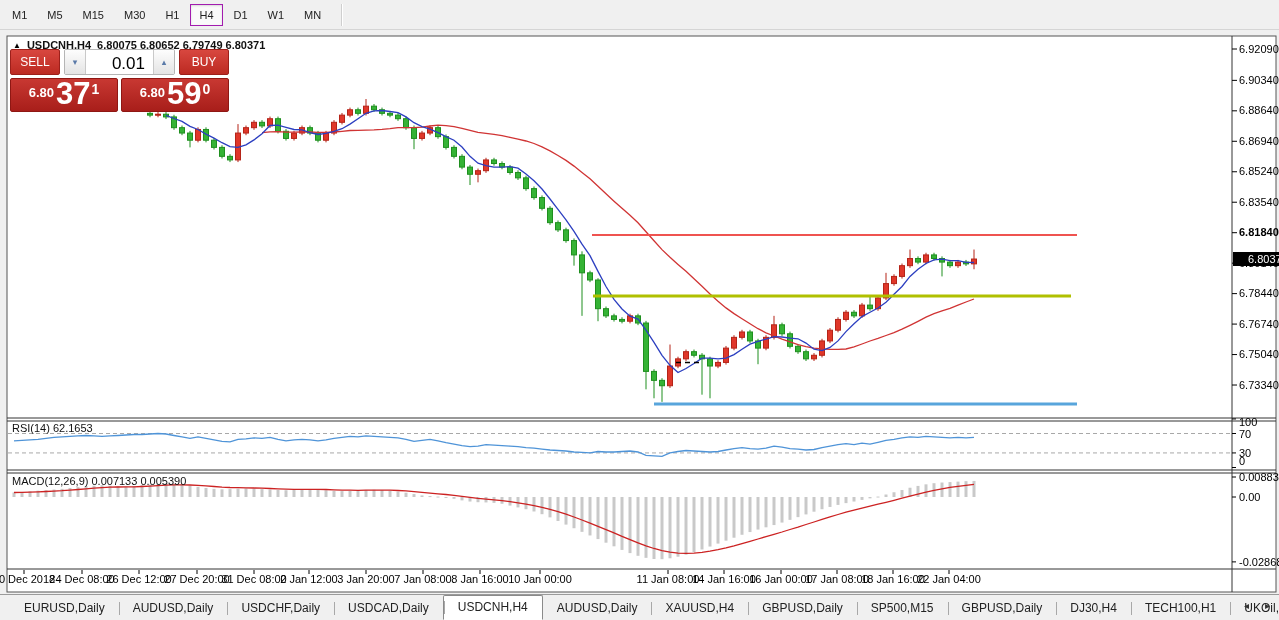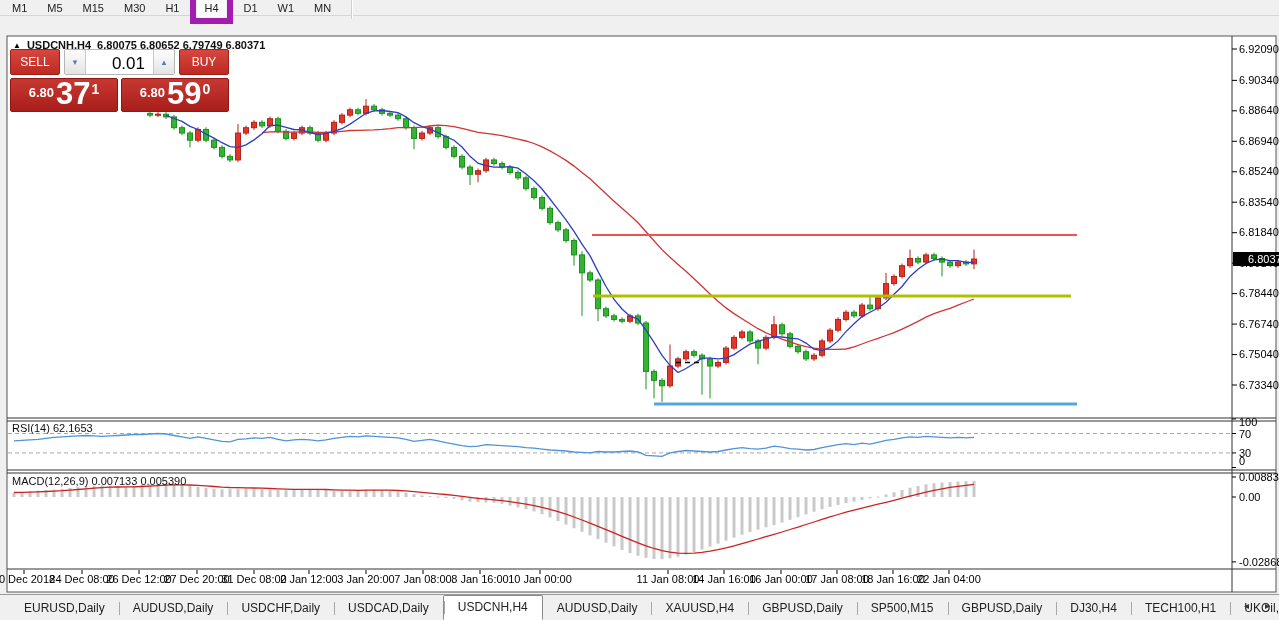--- a/index.html
+++ b/index.html
@@ -1,26 +1,26 @@
 <!DOCTYPE html>
 <html><head>
 <meta charset="utf-8">
 <style>
   * { box-sizing: border-box; margin: 0; padding: 0; }
   html,body { background:#e8e8e8; }
   body { font-family: "Liberation Sans", sans-serif; }
   #app { position:relative; width:1279px; height:620px; background:#f0f0f0; overflow:hidden; }
 
   
-  .toolbar { position:absolute; left:0; top:0; width:1279px; height:16px;
+  .toolbar { position:absolute; left:0; top:0; width:1279px; height:30px;
              background:#f0f0f0; border-bottom:1px solid #d5d5d5;
              display:flex; align-items:center; padding-left:2px; }
   .tf { font-size:11px; color:#222; padding:4px 8px; margin:0 1px; border:1px solid transparent;
         background:transparent; cursor:default; font-family:"Liberation Sans",sans-serif; }
-  .tf.active { background:#fafafa; border:6px solid #a21caf; box-shadow: inset 0 1px 2px #d8d8d8; }
+  .tf.active { background:#fafafa; border:1px solid #a21caf; box-shadow: inset 0 1px 2px #d8d8d8; }
   .tb-sep { width:1px; height:22px; border-left:1px solid #cfcfcf; border-right:1px solid #ffffff; margin-left:10px; }
 
   
   #chart-svg { position:absolute; left:0; top:0; }
 
   
   .chart-title { position:absolute; left:13px; top:39px; font-size:11px; font-weight:bold;
                  color:#111; display:flex; align-items:center; gap:6px; }
   .chart-title .collapse { font-size:8px; color:#000; cursor:pointer; }
 
@@ -521,21 +521,21 @@
   <div class="pane-label" style="top:422px;">RSI(14) 62.1653</div>
   <div class="pane-label" style="top:475px;">MACD(12,26,9) 0.007133 0.005390</div>
 
   <div id="price-axis">
       <div class="ptick" style="top: 6.5px;">6.92090</div>
       <div class="ptick" style="top: 37.862px;">6.90340</div>
       <div class="ptick" style="top: 68.328px;">6.88640</div>
       <div class="ptick" style="top: 98.7939px;">6.86940</div>
       <div class="ptick" style="top: 129.26px;">6.85240</div>
       <div class="ptick" style="top: 159.726px;">6.83540</div>
-      <div class="ptick" style="top: 190.192px;">6.81840</div>
+      <div class="ptick" style="top: 190.192px; font-weight: bold;">6.81840</div>
       <div class="ptick" style="top: 220.658px;">6.80140</div>
       <div class="ptick" style="top: 251.124px;">6.78440</div>
       <div class="ptick" style="top: 281.59px;">6.76740</div>
       <div class="ptick" style="top: 312.056px;">6.75040</div>
       <div class="ptick" style="top: 342.522px;">6.73340</div>
     </div>
   <div id="price-tag" style="top: 252.018px;">6.80371</div>
 
   <div class="tabbar">
     <div id="tabs" style="display:flex;align-items:flex-end;">

